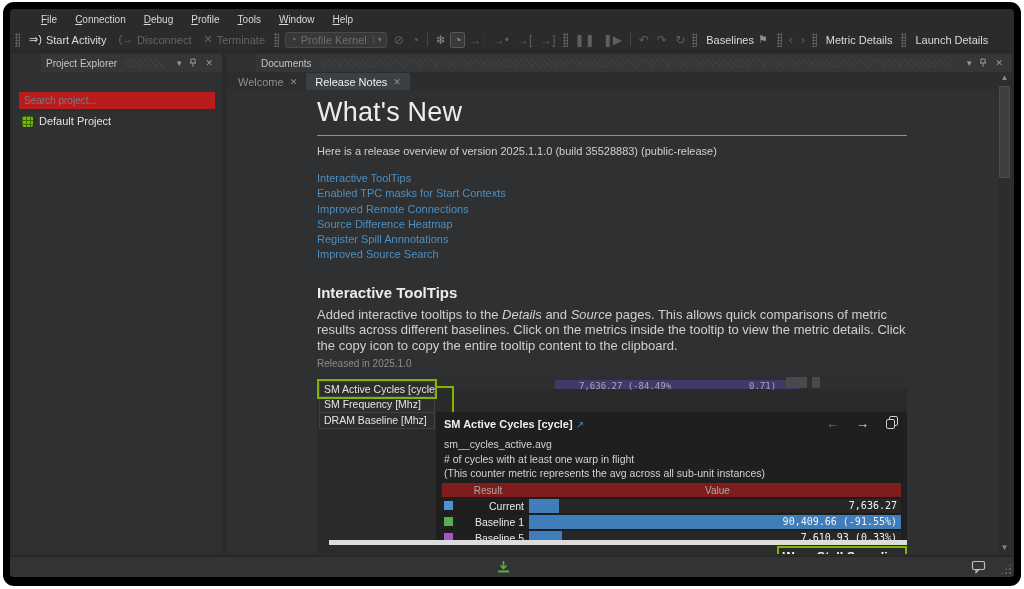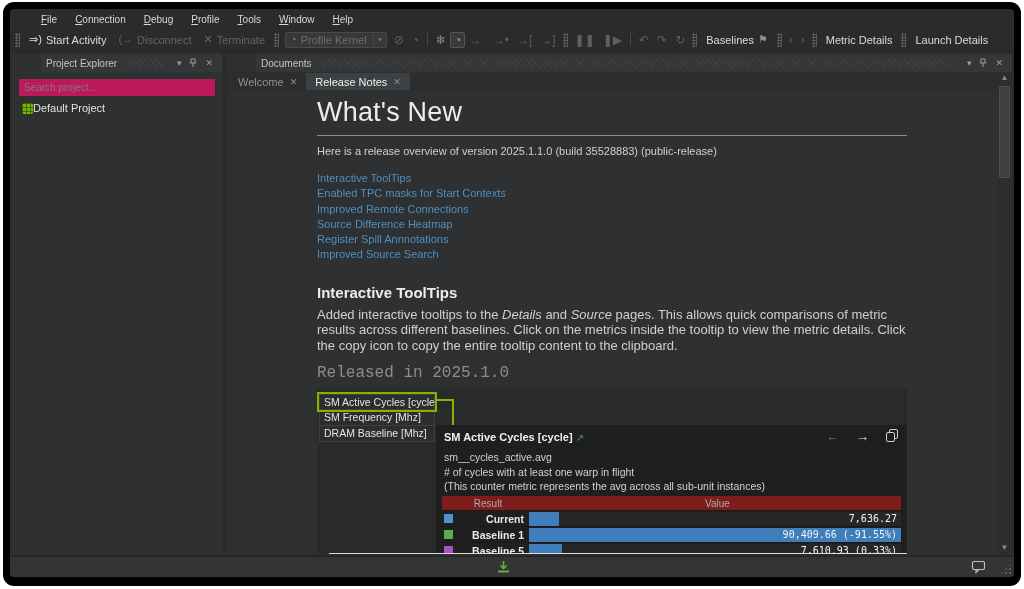--- a/index.html
+++ b/index.html
@@ -27,23 +27,23 @@
 
   
   .main { flex:1; display:flex; gap:5px; padding:3px 2px 0 2px; min-height:0; }
   .panel { background:#2e3032; display:flex; flex-direction:column; min-height:0; }
   .panel-head { height:18px; flex:none; display:flex; align-items:center; background:#343637; padding:0 5px; font-size:10px; color:#c4c4c4;margin-left:29px; }
   .hatch { flex:1; height:9px; margin:0 7px; background-image:repeating-linear-gradient(45deg,#3e4041 0 1px,transparent 1px 4px); }
   .head-ico { color:#9a9a9a; font-size:9px; padding:0 4px; line-height:1; }
   .pin-svg { width:8px; height:10px; display:block; }
 
   .left-panel { width:210px; flex:none; }
-  .search-input { margin:7px 7px 4px 7px; height:17px; background:#be185d; border:none; outline:none; color:#bdbdbd; font-size:10px; padding:0 5px; font-family:inherit; }
+  .search-input { margin:20px 7px 4px 7px; height:17px; background:#b91c1c; border:none; outline:none; color:#bdbdbd; font-size:10px; padding:0 5px; font-family:inherit; }
   .search-input::placeholder { color:#7d7d7d; }
-  .tree-item { display:flex; align-items:center; padding:2px 4px 2px 10px; font-size:11px; color:#e2e2e2; }
+  .tree-item { display:flex; align-items:center; gap:6px; padding:2px 4px 2px 10px; font-size:11px; color:#e2e2e2; }
   .proj-ico { width:11px; height:11px; border-radius:2px; background:#76b900; background-image:linear-gradient(#3c6b00 1px,transparent 1px),linear-gradient(90deg,#3c6b00 1px,transparent 1px); background-size:4px 4px; flex:none; }
 
   .right-panel { flex:1; position:relative; }
   .tabbar { height:18px; flex:none; display:flex; align-items:flex-end; background:#2b2d2e; padding-left:2px; }
   .tab { display:inline-flex; align-items:center; gap:6px; height:17px; padding:0 9px; font-size:11px; color:#8f8f8f; }
   .tab.active { background:#3d4042; color:#f0f0f0; }
   .tab-close { font-size:9px; color:#8f8f8f; }
   .doc-content { flex:1; position:relative; background:#2e3032; overflow:hidden; margin-right:14px; }
 
   
@@ -53,21 +53,21 @@
 
   
   .doc-body { position:absolute; left:90px; top:0; width:590px; }
   .h1 { margin-top:7px; font-size:27px; font-weight:normal; color:#ececec; letter-spacing:0.2px; }
   .hr { border:none; border-top:1px solid #8d8d8d; margin-top:7px; }
   .overview { margin-top:9px; font-size:11px; color:#cfcfcf; }
   .links { margin-top:14px; }
   .link { display:block; font-size:11px; line-height:15.3px; color:#4e8fc0; text-decoration:none; }
   .h2 { margin-top:21px; font-size:15px; font-weight:bold; color:#ececec; }
   .para { margin-top:6px; font-size:13px; line-height:15.5px; color:#cfcfcf; }
-  .released { margin-top:11px; font-size:16px; color:#8d8d8d;font-family:Liberation Mono, monospace; }
+  .released { margin-top:5px; font-size:10px; color:#8d8d8d; }
 
   
   .shot { position:relative; margin-top:7px; width:590px; height:219px; background:#2a2a2a; overflow:hidden; }
   .clip-row { position:absolute; left:0; top:0; right:0; height:13px; background:#2f2f31; }
   .clip-bar { position:absolute; left:238px; top:4px; width:244px; height:9px; background:#413a68; }
   .clip-txt { position:absolute; top:5px; font-family:"DejaVu Sans Mono",monospace; font-size:9px; color:#a8a8b5; }
   .clip-sq1 { position:absolute; left:469px; top:1px; width:21px; height:11px; background:#4a4a4a; }
   .clip-sq2 { position:absolute; left:495px; top:1px; width:8px; height:11px; background:#4a4a4a; }
 
   .mlist { position:absolute; left:2px; top:5px; width:116px; }
@@ -81,21 +81,21 @@
   .tt-ext { color:#4e8fc0; font-weight:normal; font-size:10px; }
   .tt-nav { position:absolute; right:8px; top:4px; display:flex; gap:17px; align-items:center; }
   .tt-arrow { font-size:13px; line-height:1; }
   .tt-body { position:absolute; left:8px; top:25px; font-size:10.5px; line-height:14.5px; color:#d2d2d2; }
   .tt-table { position:absolute; left:6px; right:6px; top:71px; font-size:10px; }
   .tt-hrow { display:flex; height:15px; background:#7f1d1d; color:#aaaaaa; border-bottom:1px solid #1a1a1a; }
   .tt-hc1 { width:92px; text-align:center; line-height:15px; }
   .tt-hc2 { flex:1; text-align:center; line-height:15px; }
   .tt-row { display:flex; height:16px; align-items:center; border-bottom:1px solid #1a1a1a; }
   .swatch { width:9px; height:9px; margin:0 4px 0 2px; flex:none; }
-  .tt-label { width:72px; text-align:right; color:#e8e8e8; padding-right:5px; flex:none; font-size:10.5px;font-weight:bold; }
+  .tt-label { width:72px; text-align:right; color:#e8e8e8; padding-right:5px; flex:none; font-size:10.5px; }
   .tt-valcell { flex:1; position:relative; height:14px; background:#272727; overflow:hidden; }
   .tt-bar { position:absolute; left:0; top:0; bottom:0; background:#3f7dbb; }
   .tt-val { position:absolute; right:4px; top:1px; font-family:"DejaVu Sans Mono",monospace; font-size:10px; color:#f2f2f2; }
 
   .white-strip { position:absolute; left:12px; right:0; top:164px; height:5px; background:#dcdcdc; }
   .lower { position:absolute; left:0; right:0; top:169px; bottom:14px; background:#2b2b2b; }
   .warp-box { position:absolute; right:0px; top:170px; width:130px; height:37px; border:2px solid #83b400; background:#2b2b2b; text-align:right; font-size:12.5px; font-weight:bold; color:#fafafa; line-height:16px; padding:1px 2px 0 0; white-space:nowrap; }
 
   
   .statusbar { height:21px; flex:none; background:#323435; border-top:1px solid #242424; position:relative; margin-top:2px; }
@@ -228,20 +228,27 @@
             <a class="link" href="#">Improved Remote Connections</a>
             <a class="link" href="#">Source Difference Heatmap</a>
             <a class="link" href="#">Register Spill Annnotations</a>
             <a class="link" href="#">Improved Source Search</a>
           </div>
           <div class="h2">Interactive ToolTips</div>
           <div class="para"><span>Added interactive tooltips to the </span><i>Details</i><span> and </span><i>Source</i><span> pages. This allows quick comparisons of metric results across different baselines. Click on the metrics inside the tooltip to view the metric details. Click the copy icon to copy the entire tooltip content to the clipboard.</span></div>
           <div class="released">Released in 2025.1.0</div>
 
           <div class="shot">
+            <div class="clip-row">
+              <div class="clip-bar"></div>
+              <span class="clip-txt" style="left:262px">7,636.27 (-84.49%</span>
+              <span class="clip-txt" style="left:432px">0.71)</span>
+              <div class="clip-sq1"></div>
+              <div class="clip-sq2"></div>
+            </div>
 
             <div class="mlist">
               <div class="mrow">SM Active Cycles [cycle]</div>
               <div class="mrow">SM Frequency [Mhz]</div>
               <div class="mrow">DRAM Baseline [Mhz]</div>
               <div class="green-box"></div>
             </div>
             <div class="connector1"></div>
 
             <div class="tooltip">

